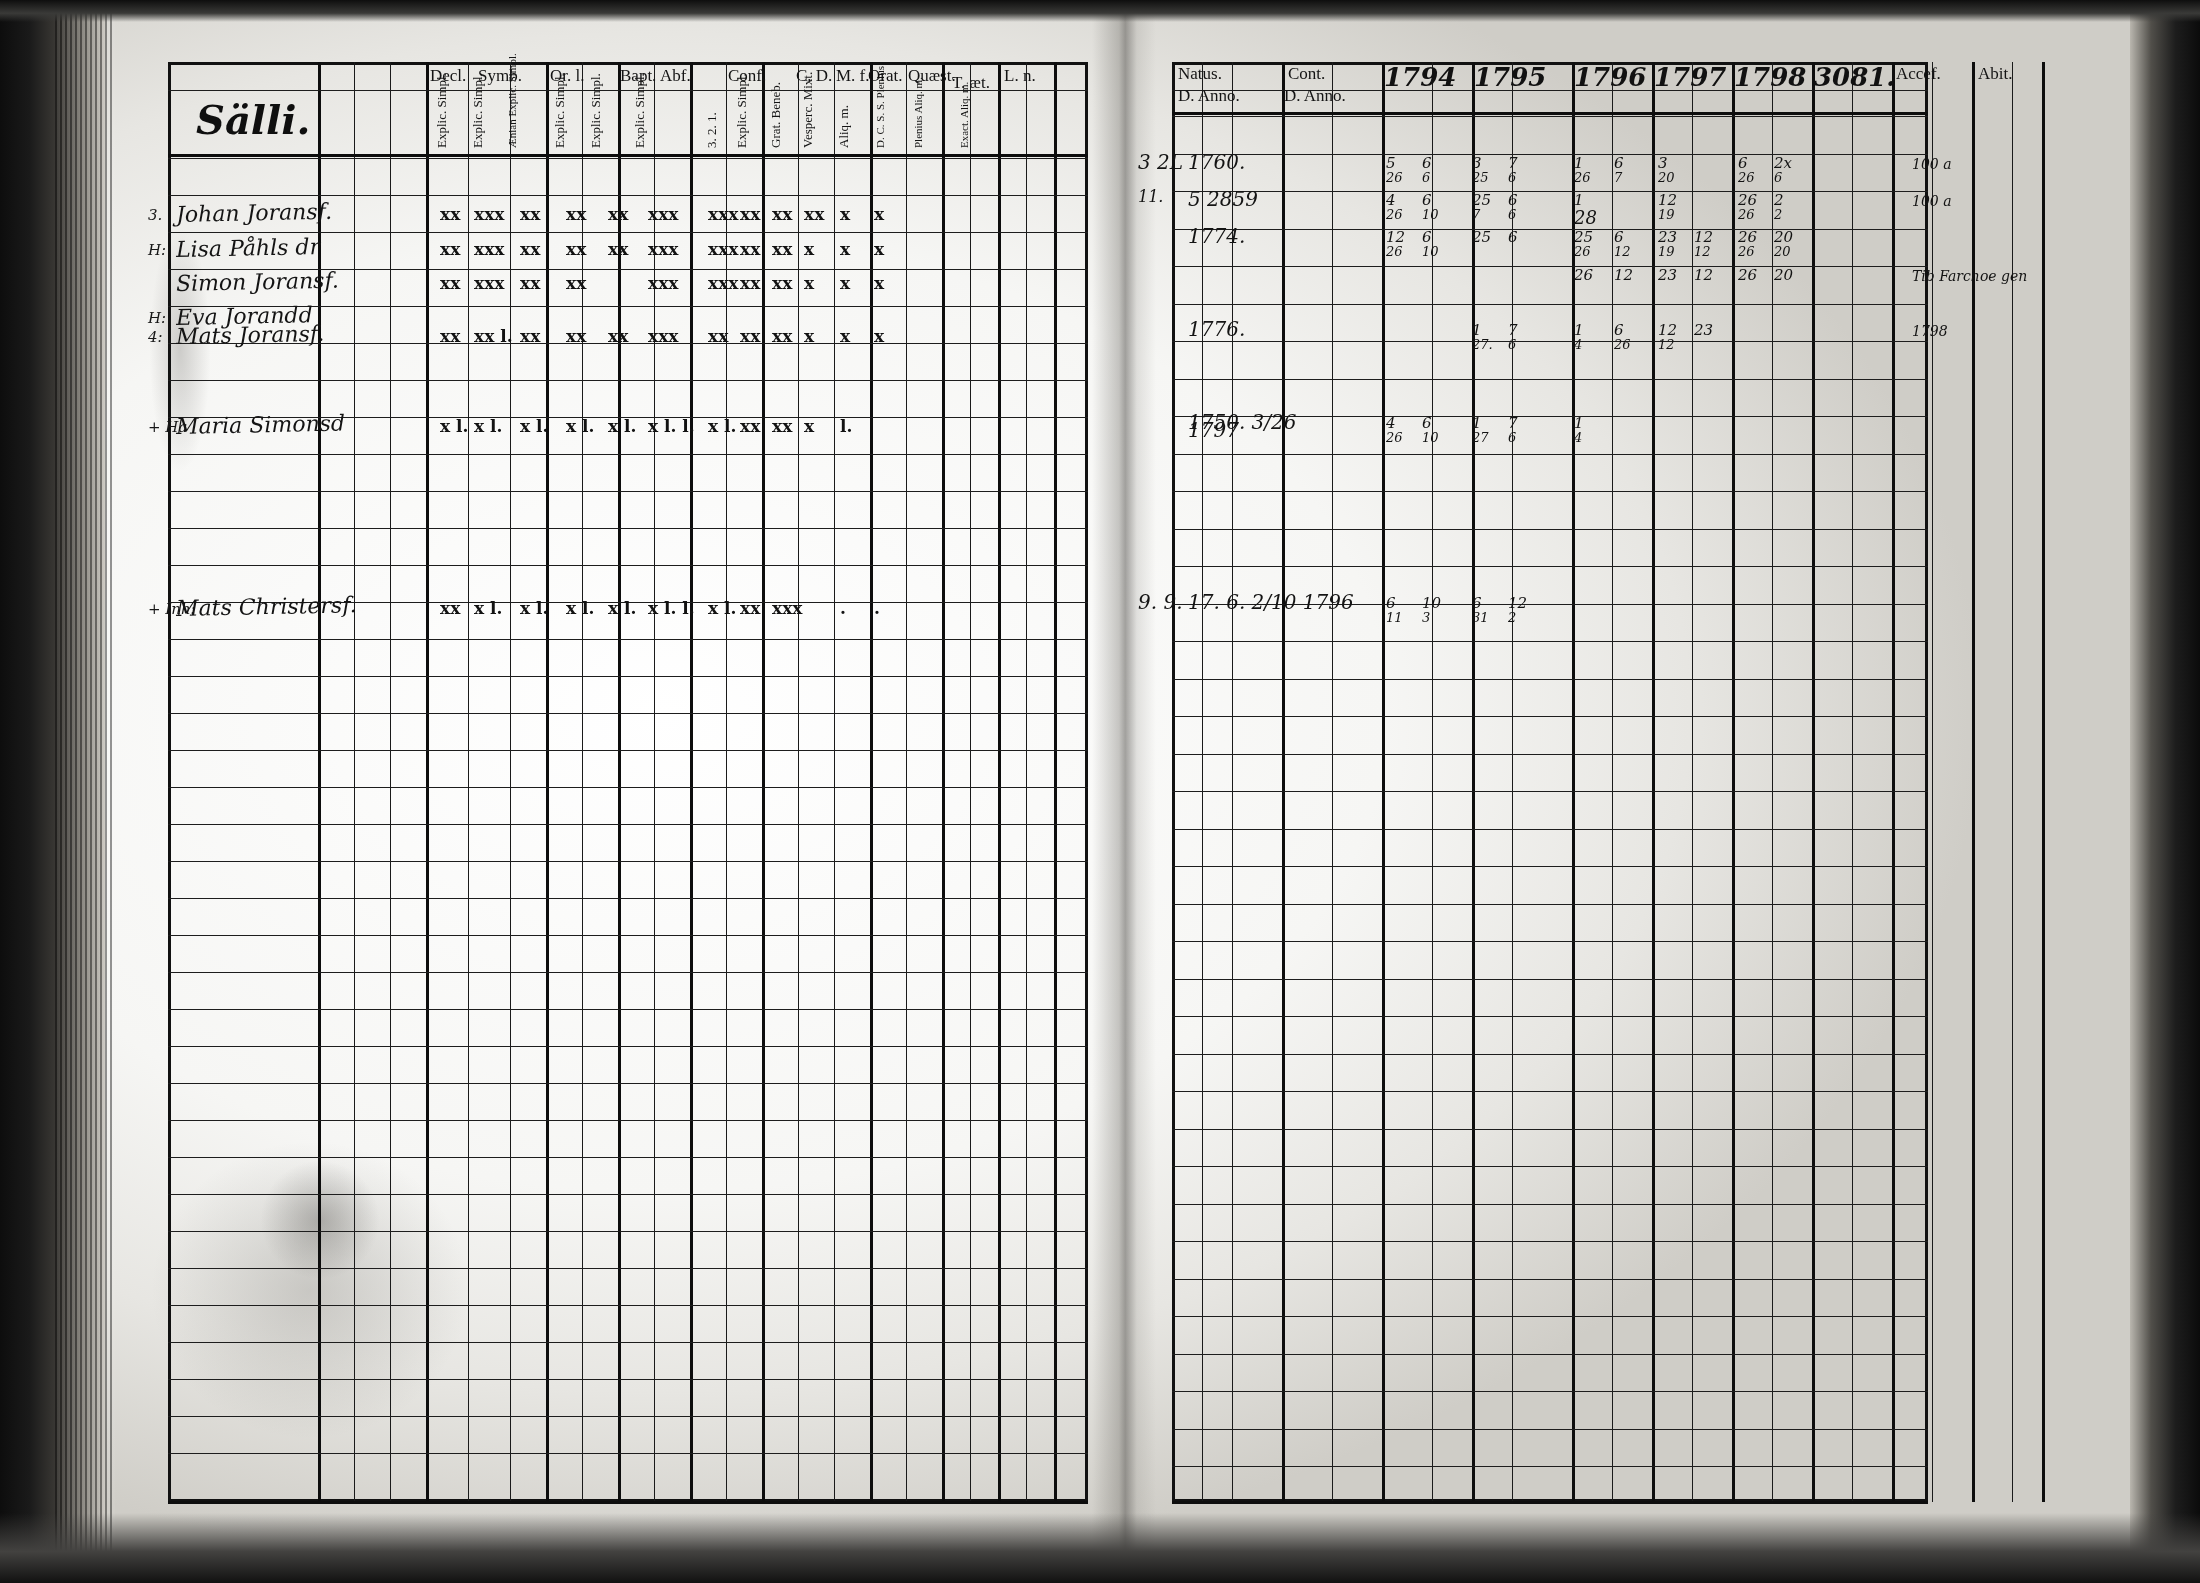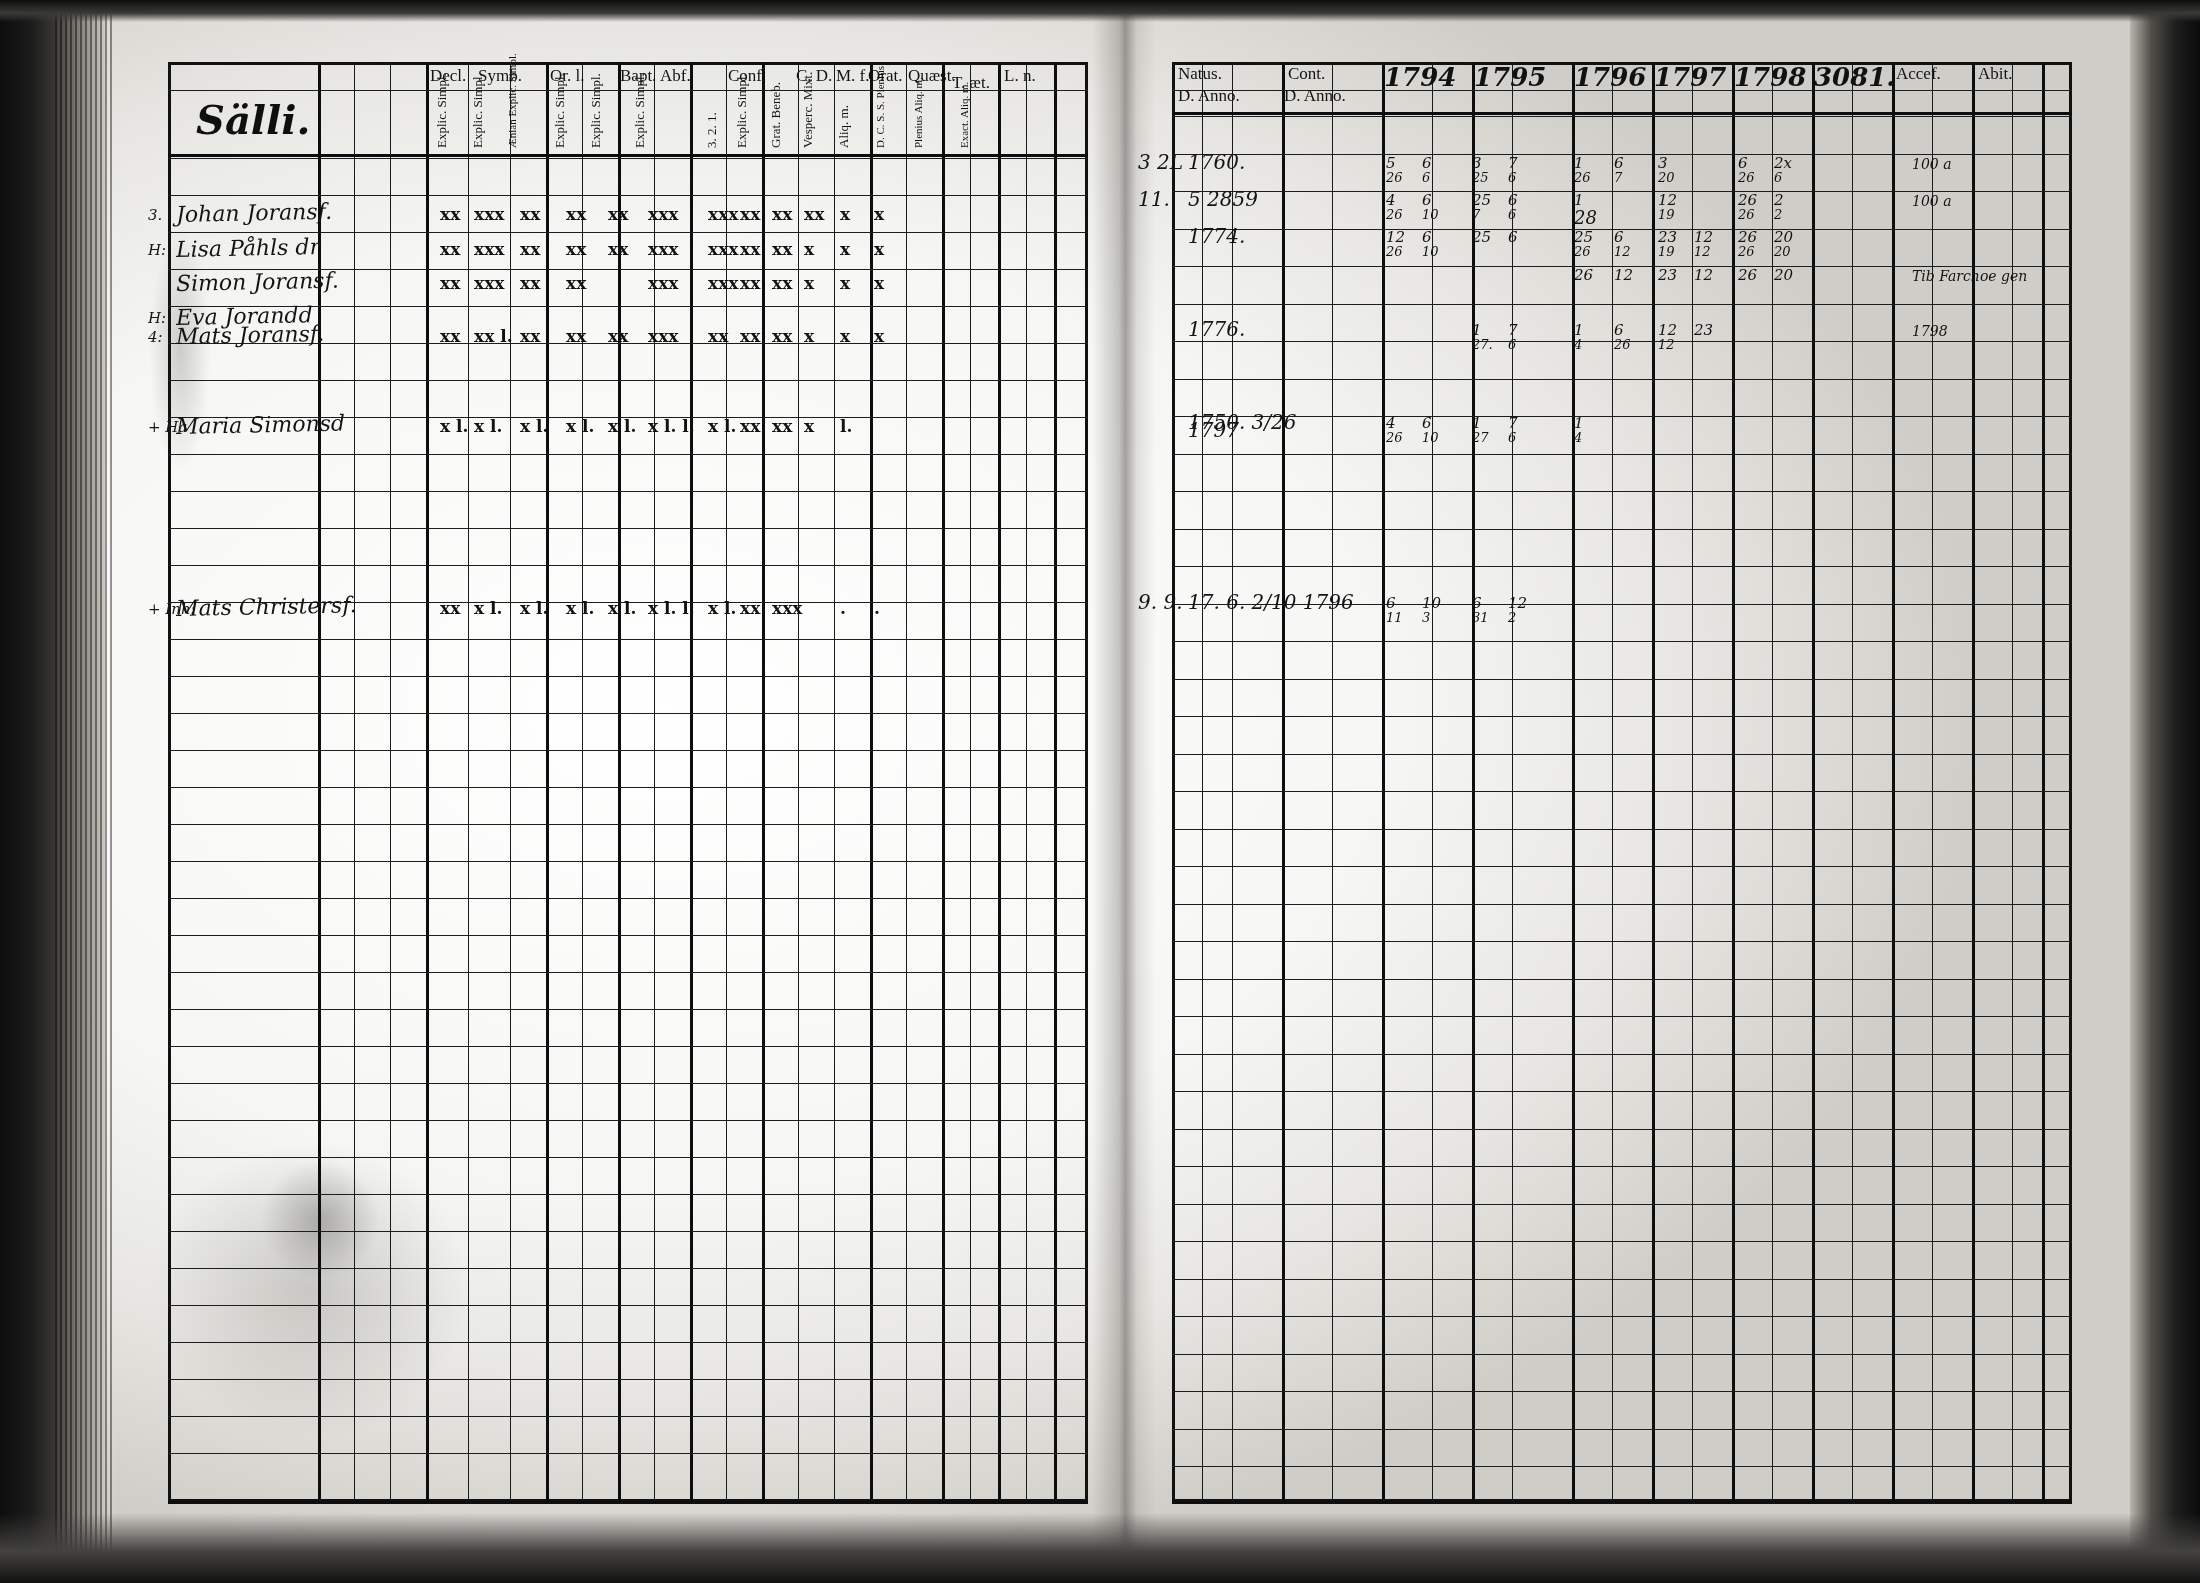--- a/index.html
+++ b/index.html
@@ -243,21 +243,21 @@
       <div class="mark" style="left: 480px; top: 536px;">x l. l.</div>
       <div class="mark" style="left: 540px; top: 536px;">x l.</div>
       <div class="mark" style="left: 572px; top: 536px;">xx</div>
       <div class="mark" style="left: 604px; top: 536px;">xxx</div>
       <div class="mark" style="left: 672px; top: 536px;">.</div>
       <div class="mark" style="left: 706px; top: 536px;">.</div>
     </div>
 
   <div class="title" style="left:196px;top:96px;text-align:right;">Sälli.</div>
 
-  <div class="tbl" id="right-table" style="left:1172px;top:62px;width:900px;height:1440px;">
+  <div class="tbl" id="right-table" style="left:1172px;top:62px;width:756px;height:1440px;">
     <div class="frame"></div>
   <div class="vline" style="left: 30px;"></div>
       <div class="vline" style="left: 60px;"></div>
       <div class="vline thick" style="left: 110px;"></div>
       <div class="vline" style="left: 160px;"></div>
       <div class="vline thick" style="left: 210px;"></div>
       <div class="vline" style="left: 260px;"></div>
       <div class="vline thick" style="left: 300px;"></div>
       <div class="vline" style="left: 340px;"></div>
       <div class="vline thick" style="left: 400px;"></div>
@@ -339,21 +339,21 @@
       <div class="num" style="left: 402px; top: 108px; font-size: 13px;">26</div>
       <div class="num" style="left: 442px; top: 92px; font-size: 15px;">6</div>
       <div class="num" style="left: 442px; top: 108px; font-size: 13px;">7</div>
       <div class="num" style="left: 486px; top: 92px; font-size: 15px;">3</div>
       <div class="num" style="left: 486px; top: 108px; font-size: 13px;">20</div>
       <div class="num" style="left: 566px; top: 92px; font-size: 15px;">6</div>
       <div class="num" style="left: 566px; top: 108px; font-size: 13px;">26</div>
       <div class="num" style="left: 602px; top: 92px; font-size: 15px;">2x</div>
       <div class="num" style="left: 602px; top: 108px; font-size: 13px;">6</div>
       <div class="num" style="left: 740px; top: 94px; font-size: 14px;">100 a</div>
-      <div class="num" style="left: -34px; top: 125px; font-size: 20px;">11.</div>
+      <div class="num" style="left: -34px; top: 125px; font-size: 16px;">11.</div>
       <div class="hand" style="left: 16px; top: 125px; font-size: 20px;">5 2859</div>
       <div class="num" style="left: 214px; top: 129px; font-size: 15px;">4</div>
       <div class="num" style="left: 214px; top: 145px; font-size: 13px;">26</div>
       <div class="num" style="left: 250px; top: 129px; font-size: 15px;">6</div>
       <div class="num" style="left: 250px; top: 145px; font-size: 13px;">10</div>
       <div class="num" style="left: 300px; top: 129px; font-size: 15px;">25</div>
       <div class="num" style="left: 300px; top: 145px; font-size: 13px;">7</div>
       <div class="num" style="left: 336px; top: 129px; font-size: 15px;">6</div>
       <div class="num" style="left: 336px; top: 145px; font-size: 13px;">6</div>
       <div class="num" style="left: 402px; top: 129px; font-size: 15px;">1</div>

